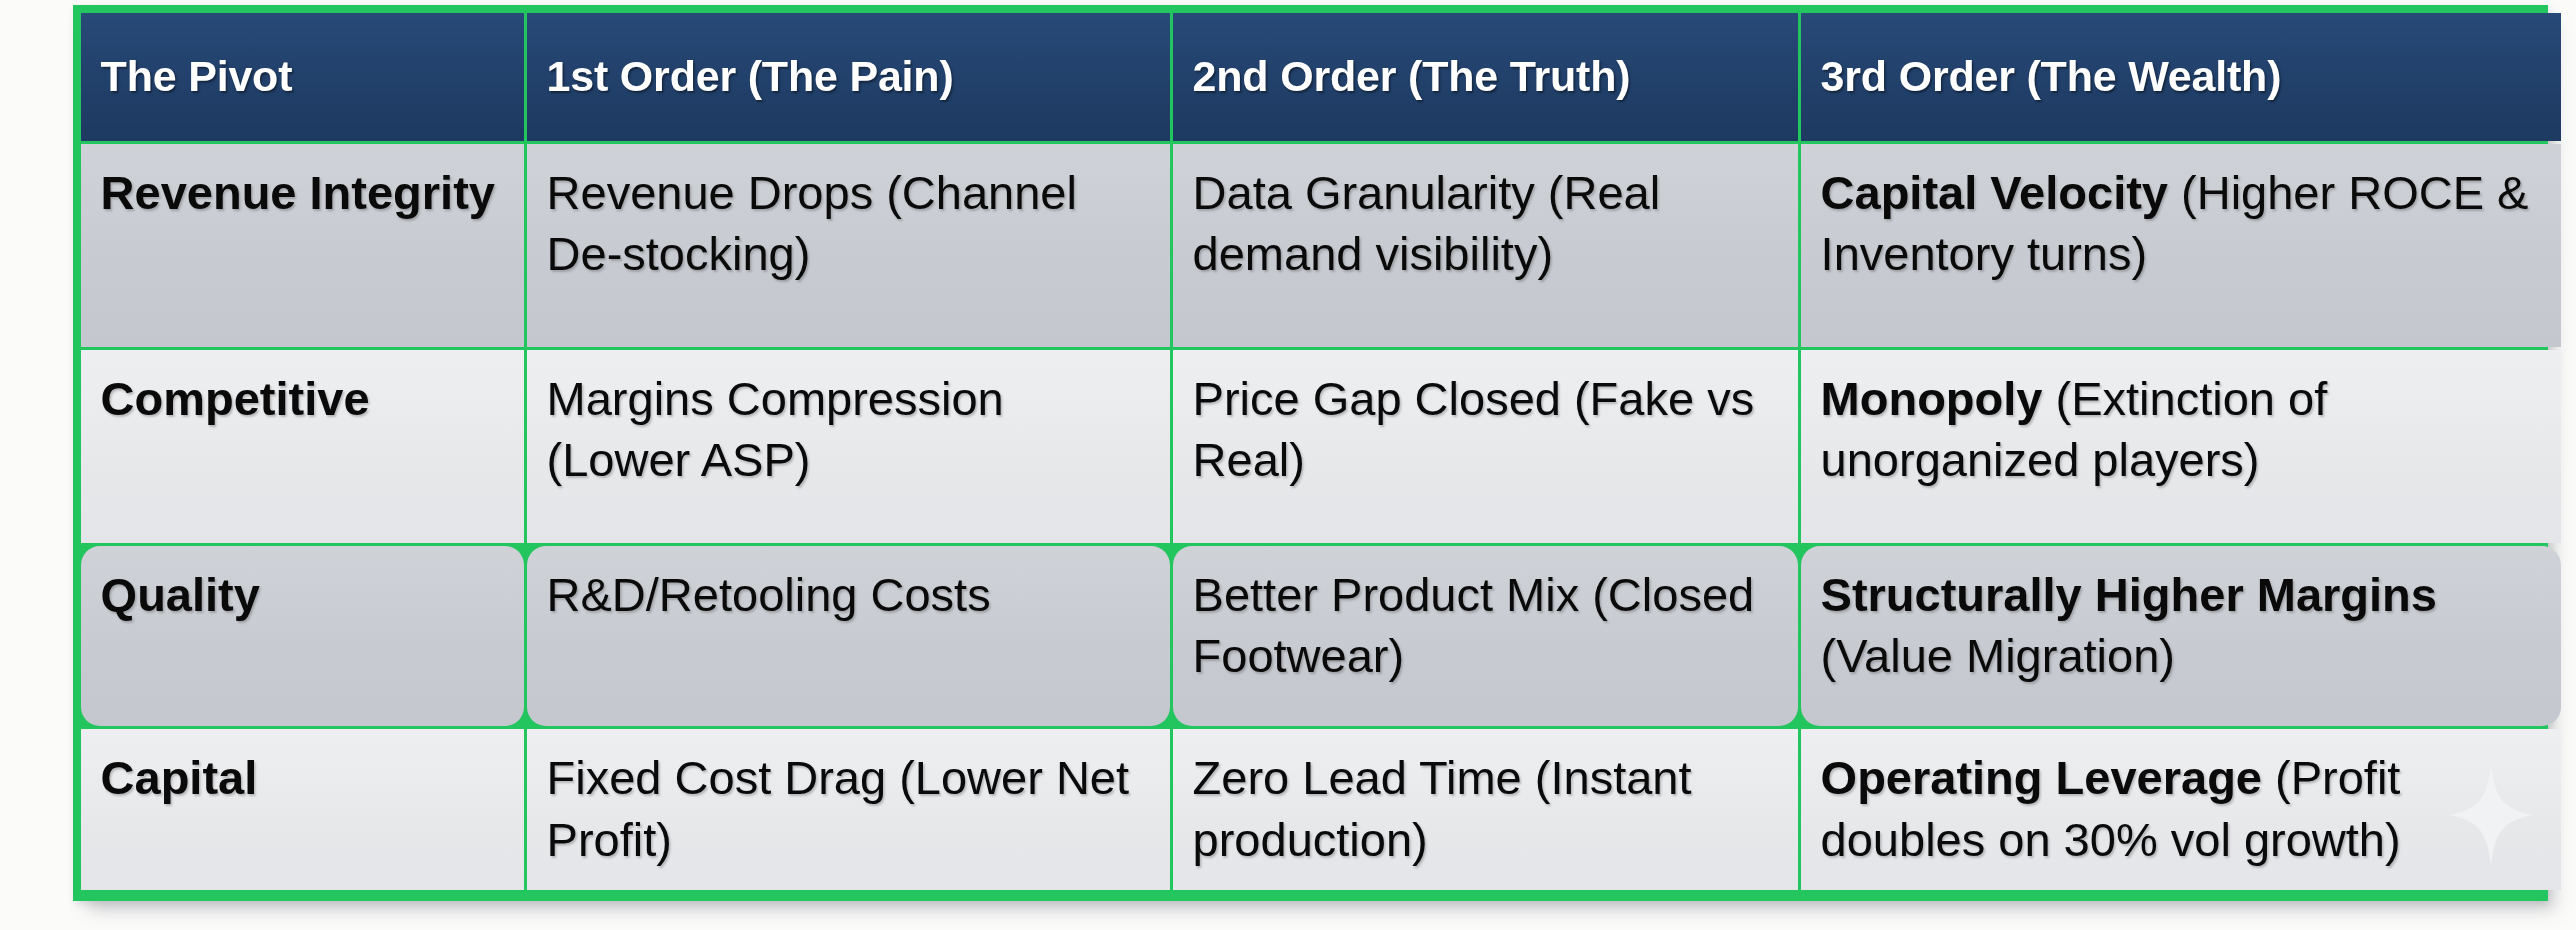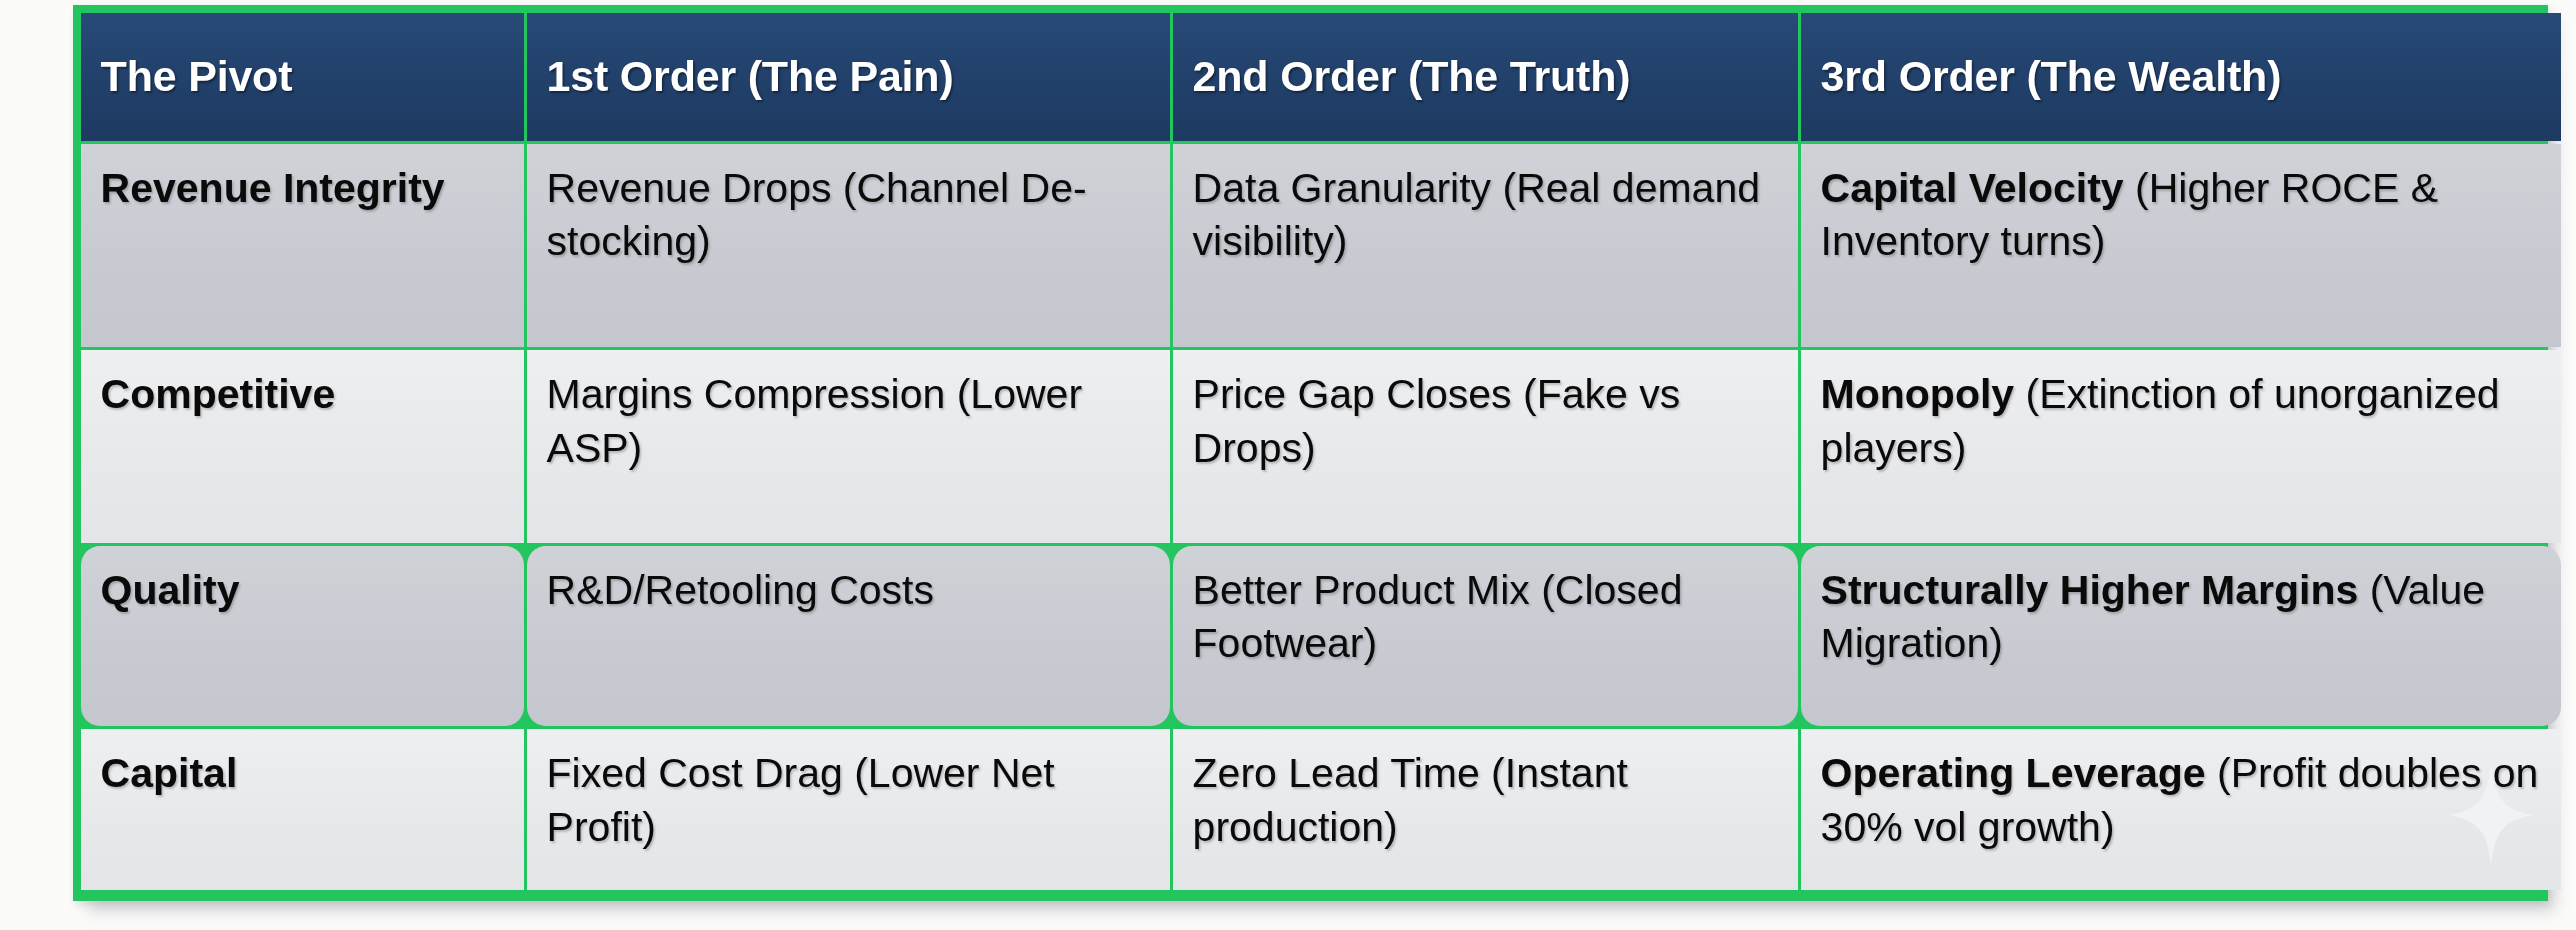--- a/index.html
+++ b/index.html
@@ -56,21 +56,21 @@
     padding: 0 19.4px;
     height: 128px;
     letter-spacing: -0.2px;
     text-shadow: 1.5px 2.2px 2.2px rgba(0,0,0,0.42);
     box-sizing: border-box;
     white-space: nowrap;
   }
 
   
   tbody td {
-    font-size: 41px;
+    font-size: 47px;
     line-height: 1.30;
     color: #0a0a0a;
     vertical-align: top;
     padding: 18px 19.4px 18px 19.4px;
     box-sizing: border-box;
     text-shadow: 1.5px 2.2px 2.2px rgba(60,62,66,0.30);
   }
   tbody tr.band-dark td {
     background: #c9ccd2;
     background-image: linear-gradient(180deg, #cfd2d7 0%, #c7cad0 60%, #c4c7cd 100%);
@@ -128,21 +128,21 @@
       <tr class="band-dark r1">
         <td class="pivot-cell">Revenue Integrity</td>
         <td>Revenue Drops (Channel De-stocking)</td>
         <td>Data Granularity (Real demand visibility)</td>
         <td><b>Capital Velocity</b><span> (Higher ROCE &amp; Inventory turns)</span></td>
       </tr>
 
       <tr class="band-light r2">
         <td class="pivot-cell">Competitive</td>
         <td>Margins Compression (Lower ASP)</td>
-        <td>Price Gap Closes (Fake vs Drops)</td>
+        <td>Price Gap Closed (Fake vs Real)</td>
         <td><b>Monopoly</b><span> (Extinction of unorganized players)</span></td>
       </tr>
 
       <tr class="band-dark r3">
         <td class="pivot-cell">Quality</td>
         <td>R&amp;D/Retooling Costs</td>
         <td>Better Product Mix (Closed Footwear)</td>
         <td><b>Structurally Higher Margins</b><span> (Value Migration)</span></td>
       </tr>
 

